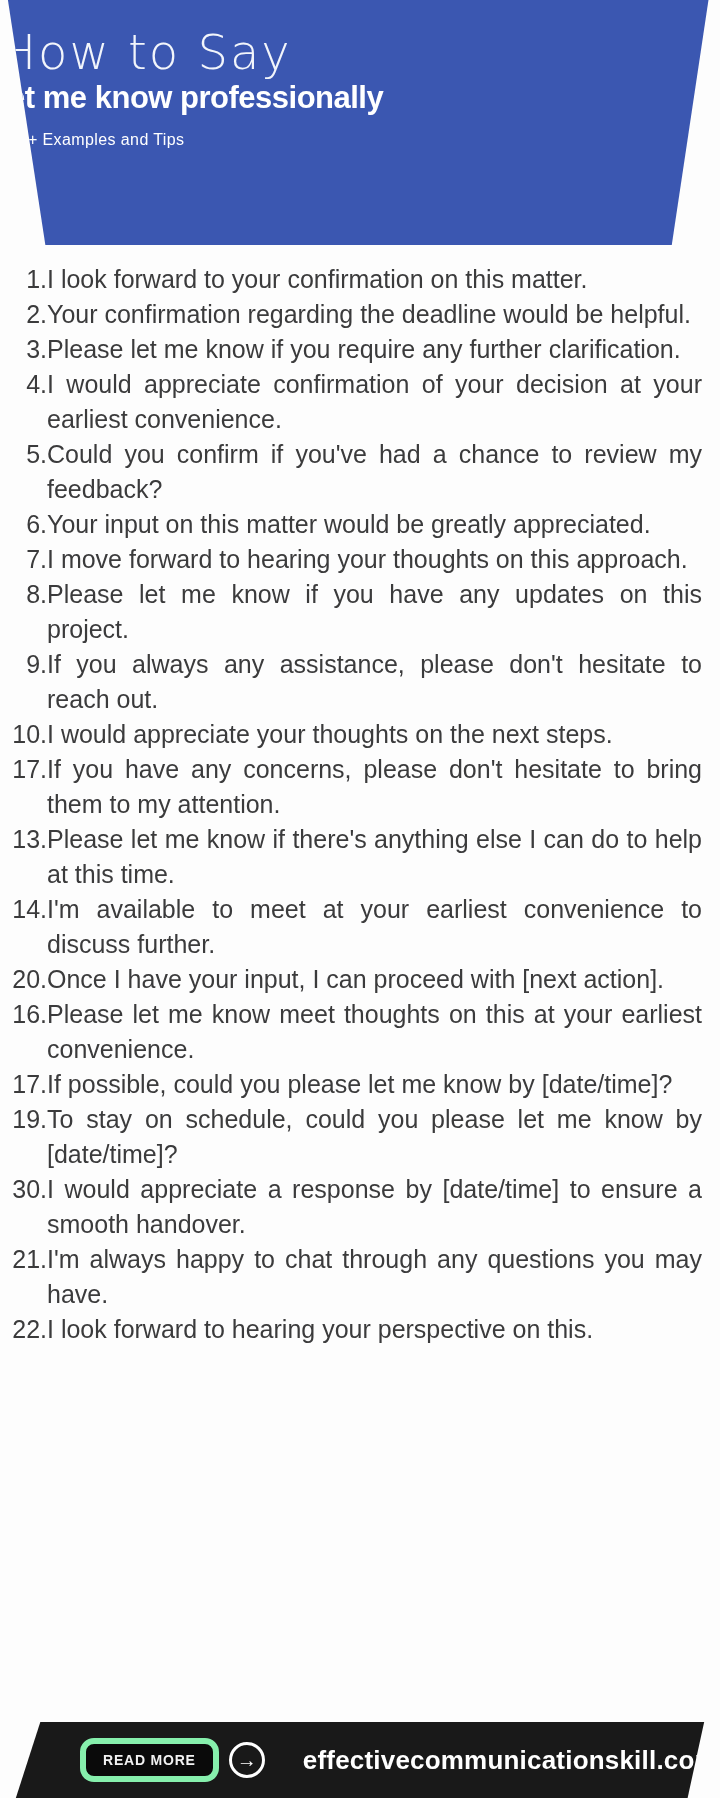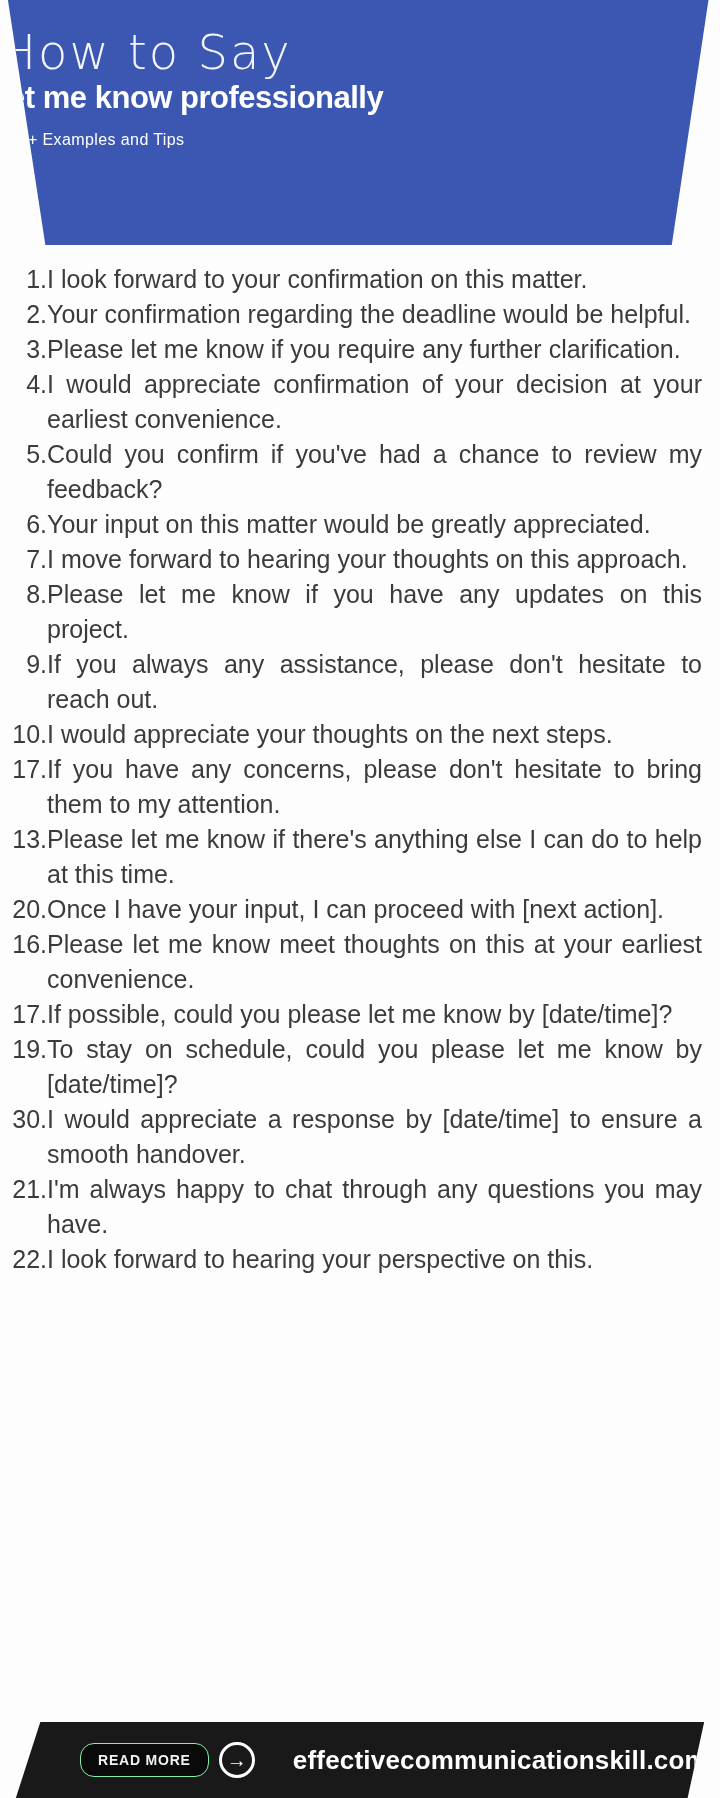--- a/index.html
+++ b/index.html
@@ -63,21 +63,21 @@
   .footer{
     position:absolute;left:0;bottom:0;width:720px;height:76px;
     background:#191919;
     clip-path:polygon(5.6% 0%, 97.8% 0%, 95.5% 100%, 2.2% 100%);
     display:flex;align-items:center;
     color:#ffffff;
   }
   .read-more-btn{
     margin-left:80px;
     background:#0a0a0a;
-    border:1px solid #86efac;
+    border:6px solid #86efac;
     border-radius:14px;
     padding:8px 17px;
     font-size:14px;font-weight:700;
     letter-spacing:0.8px;
     color:#f2f2f2;
     cursor:pointer;
   }
   .arrow-circle{
     margin-left:10px;
     width:30px;height:30px;
@@ -161,20 +161,24 @@
     <li>
       <span class="num">17.</span>
       <span class="txt">If you have any concerns, please don't hesitate to bring them to my attention.</span>
     </li>
 
     <li>
       <span class="num">13.</span>
       <span class="txt">Please let me know if there's anything else I can do to help at this time.</span>
     </li>
 
+    <li>
+      <span class="num">14.</span>
+      <span class="txt">I'm available to meet at your earliest convenience to discuss further.</span>
+    </li>
 
     <li>
       <span class="num">20.</span>
       <span class="txt">Once I have your input, I can proceed with [next action].</span>
     </li>
 
     <li>
       <span class="num">16.</span>
       <span class="txt">Please let me know meet thoughts on this at your earliest convenience.</span>
     </li>

